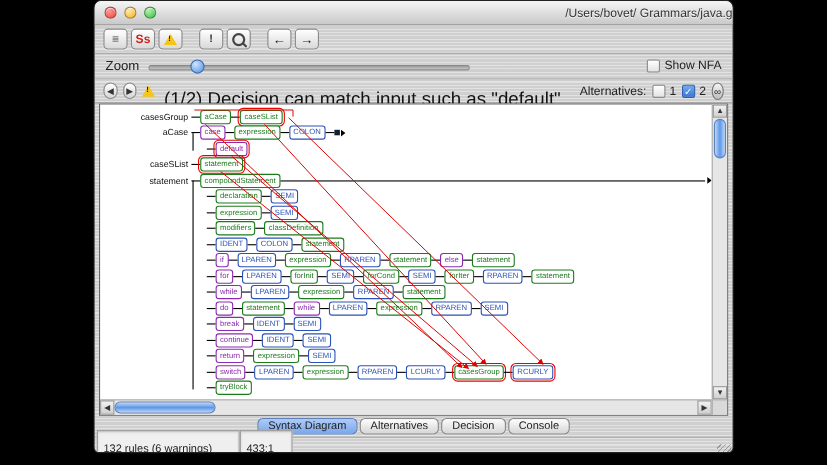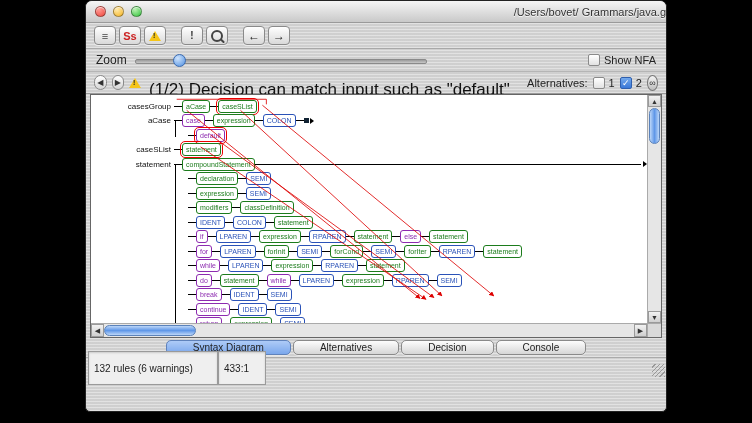--- a/index.html
+++ b/index.html
@@ -51,21 +51,21 @@
   
   .warnrow{height:21px;display:flex;align-items:center;padding:0 8px;gap:5px;border-bottom:1px solid #9a9a9a;}
   .rbtn{width:18px;height:15px;border:1px solid #8a8a8a;border-radius:7px;background:linear-gradient(#fff,#d5d5d5);
     display:flex;align-items:center;justify-content:center;font-size:8px;color:#333;box-sizing:border-box;}
   .wmsg{font-size:17px;color:#111;margin-left:3px;margin-top:35px;}
   .altlabel{font-size:11px;color:#222;}
   .linkbtn{width:16px;height:16px;border-radius:50%;border:1px solid #777;
     background:linear-gradient(#f5f5f5,#bdbdbd);display:flex;align-items:center;justify-content:center;
     font-size:9px;color:#333;box-sizing:border-box;}
   
-  .canvaswrap{height:244px;margin:0 4px;background:#fff;border:1px solid #666;position:relative;box-sizing:border-box;}
+  .canvaswrap{height:284px;margin:0 4px;background:#fff;border:1px solid #666;position:relative;box-sizing:border-box;}
   .rows{position:absolute;left:0;top:0;right:14px;bottom:14px;overflow:hidden;padding:4px 0 0 4px;}
   .drow{display:flex;align-items:center;height:14.5px;}
   .rlabel{width:76px;text-align:right;font-size:8px;color:#111;padding-right:3px;flex:none;}
   .ind2 .rlabel{width:90px;}
   .ln{width:8px;height:1px;background:#000;flex:none;}
   .tailln{flex:1;height:1px;background:#000;margin-right:2px;}
   .arr{width:0;height:0;border-left:4px solid #000;border-top:3px solid transparent;border-bottom:3px solid transparent;flex:none;}
   .endmark{width:5px;height:5px;background:#123;flex:none;margin-right:1px;}
   .dbox{font-size:7px;line-height:9px;padding:1px 3px;border:1px solid;border-radius:3px;background:#fff;
     white-space:nowrap;flex:none;}
@@ -80,21 +80,21 @@
   .hscroll{position:absolute;left:0;right:14px;bottom:0;height:14px;background:#e6e6e6;border-top:1px solid #aaa;box-sizing:border-box;}
   .vthumb{position:absolute;left:1px;right:1px;top:13px;height:36px;border-radius:6px;
     background:linear-gradient(to right,#bcd6f8,#5f97e8 50%,#bcd6f8);border:1px solid #5a82bb;box-sizing:border-box;}
   .hthumb{position:absolute;top:1px;bottom:1px;left:13px;width:92px;border-radius:6px;
     background:linear-gradient(to bottom,#bcd6f8,#5f97e8 50%,#bcd6f8);border:1px solid #5a82bb;box-sizing:border-box;}
   .sarrow{position:absolute;width:13px;height:12px;display:flex;align-items:center;justify-content:center;
     font-size:7px;color:#333;background:linear-gradient(#f2f2f2,#cfcfcf);border:1px solid #9a9a9a;box-sizing:border-box;}
   .corner{position:absolute;right:0;bottom:0;width:14px;height:14px;background:#d9d9d9;border-left:1px solid #aaa;border-top:1px solid #aaa;box-sizing:border-box;}
   
   .tabbar{height:19px;display:flex;align-items:center;justify-content:center;gap:2px;}
-  .tab{font-size:10px;color:#222;padding:1px 26px;border:1px solid #8a8a8a;border-radius:5px;
+  .tab{font-size:10px;color:#222;padding:1px 9px;border:1px solid #8a8a8a;border-radius:5px;
     background:linear-gradient(#fdfdfd,#d6d6d6);box-shadow:0 1px 0 rgba(255,255,255,.5);}
   .tab.sel{background:linear-gradient(#aecbf7,#7aa7ec);border-color:#5f82bb;}
   
   .statusbar{height:20px;display:flex;align-items:center;gap:0;border-top:1px solid #aaa;position:relative;padding-left:2px;}
   .sfield{height:16px;border:1px solid #9a9a9a;background:#efefef;box-shadow:inset 0 1px 2px rgba(0,0,0,.15);
     font-size:10px;color:#222;display:flex;align-items:center;padding:16px 5px;box-sizing:border-box;}
   .grip{position:absolute;right:1px;bottom:1px;width:13px;height:13px;
     background:repeating-linear-gradient(135deg,transparent 0 2px,#999 2px 3px);}
 </style>
 </head>

